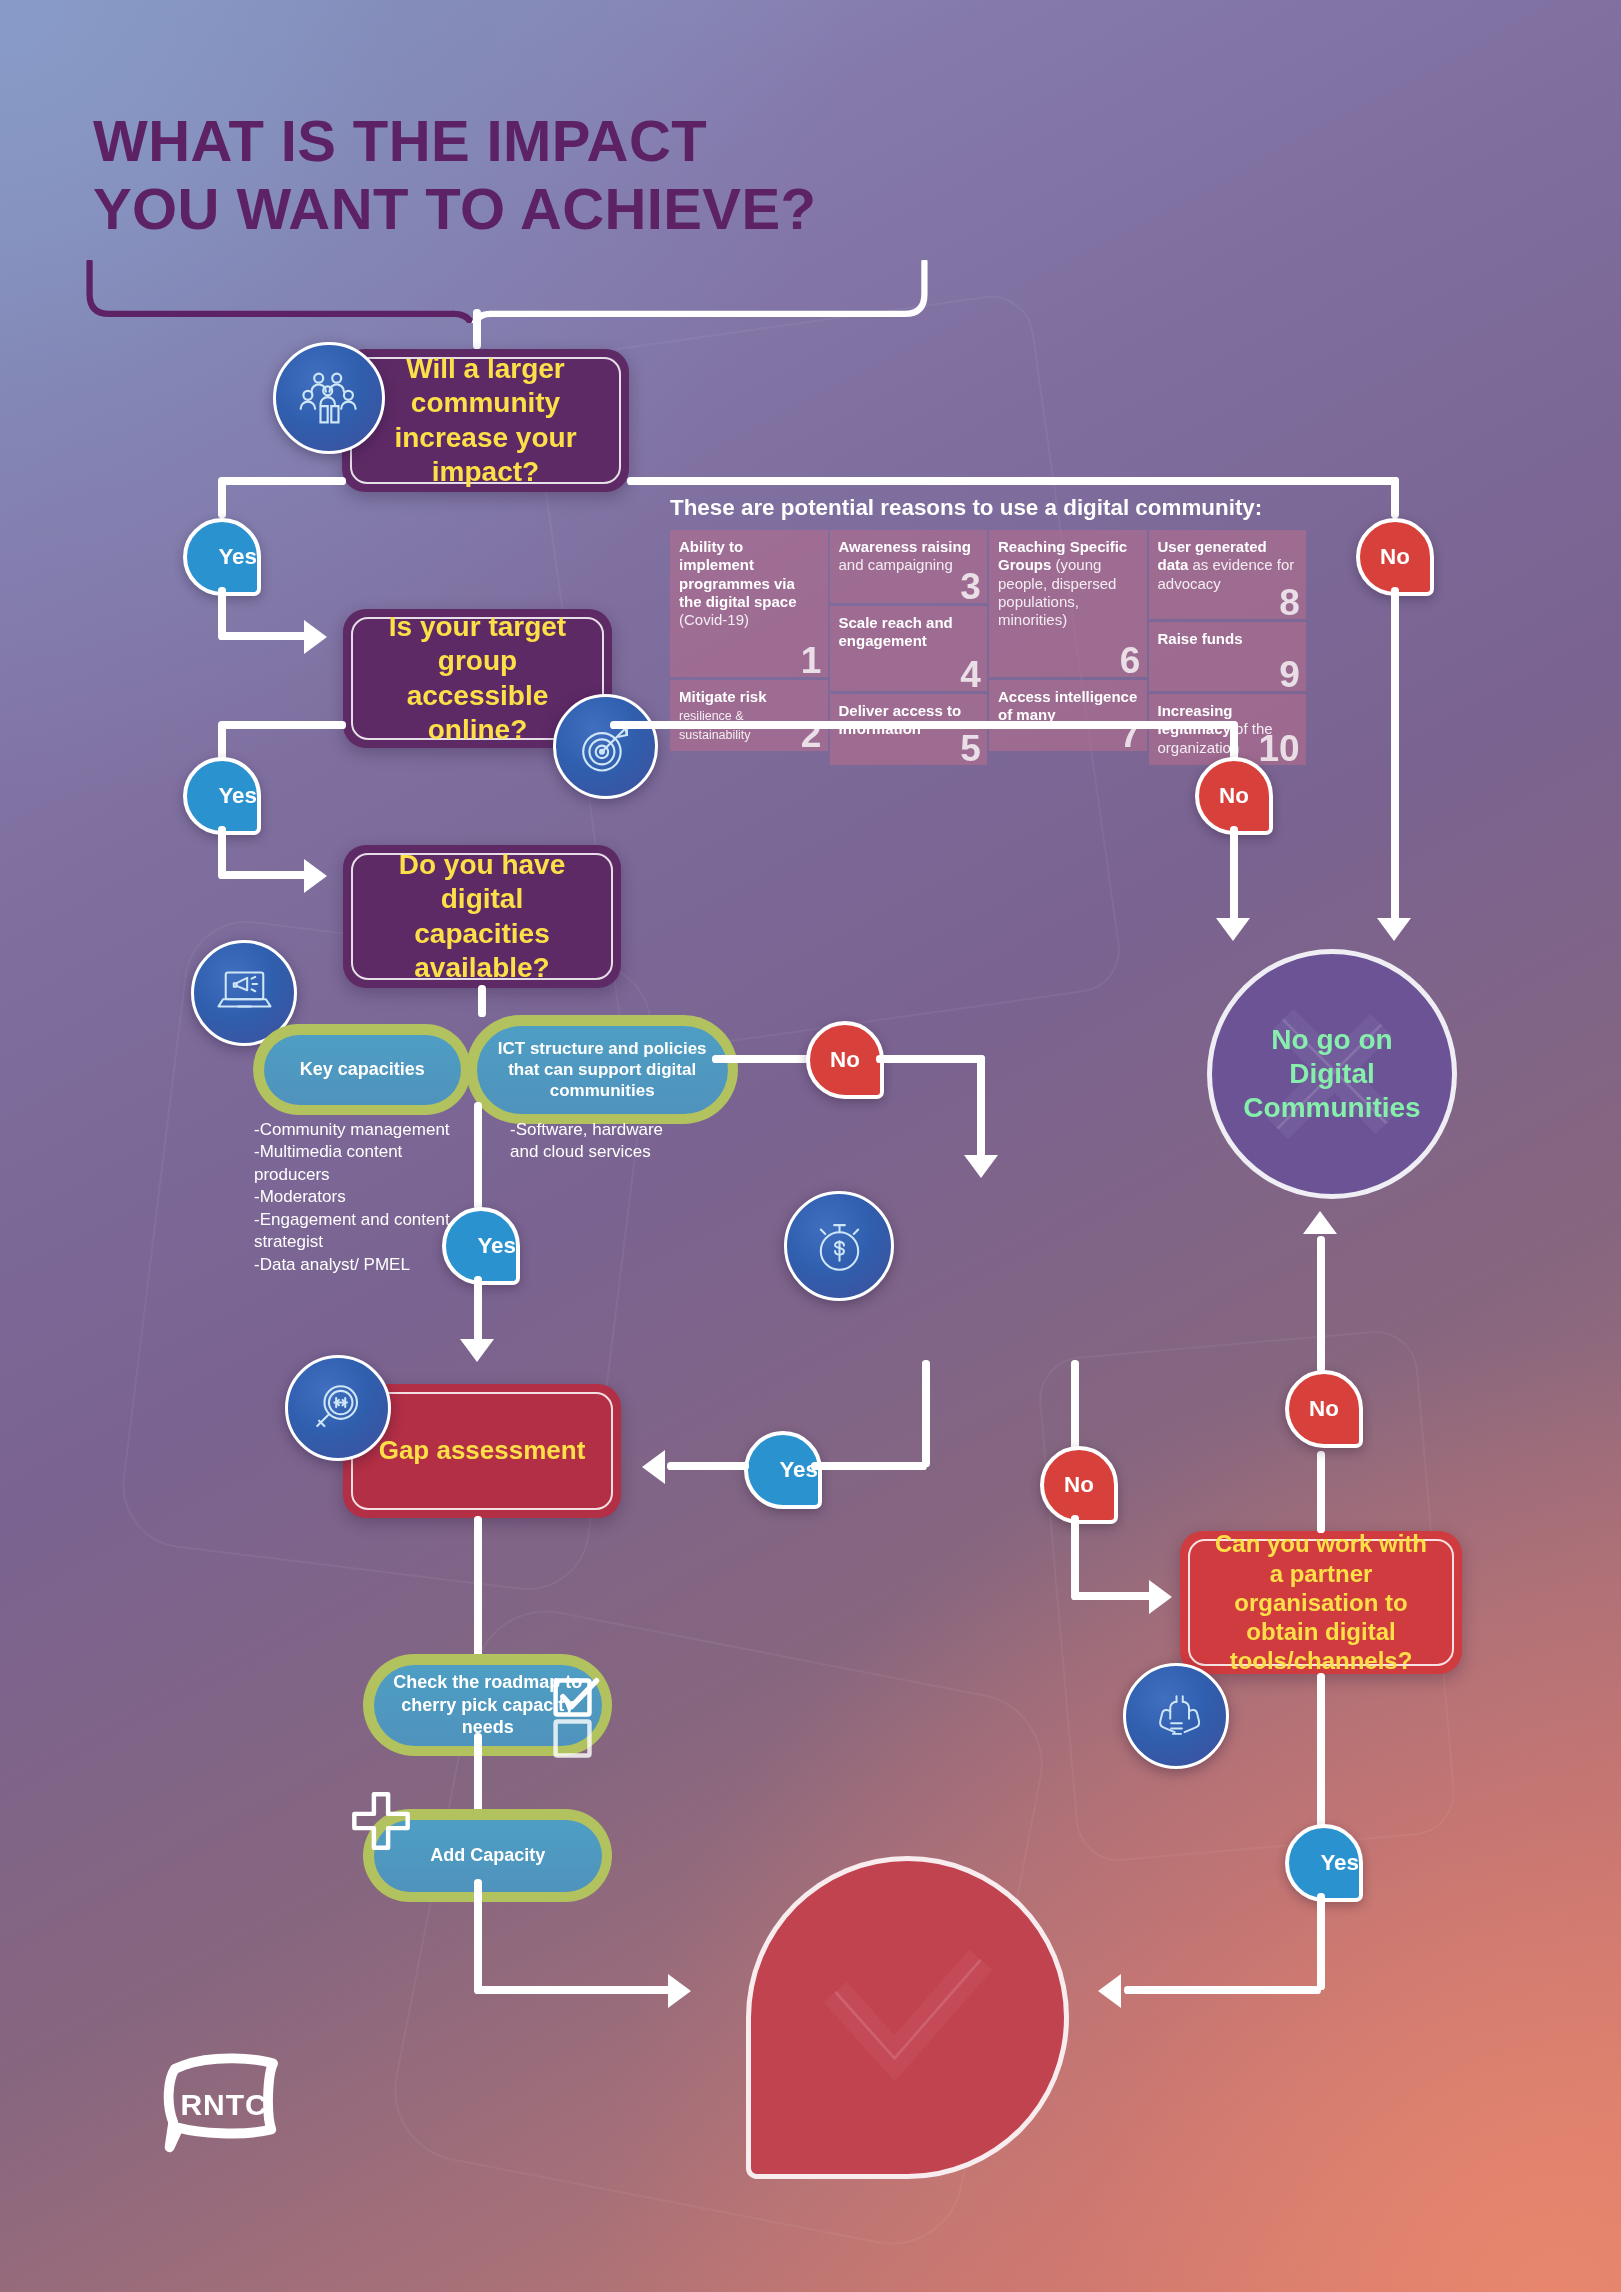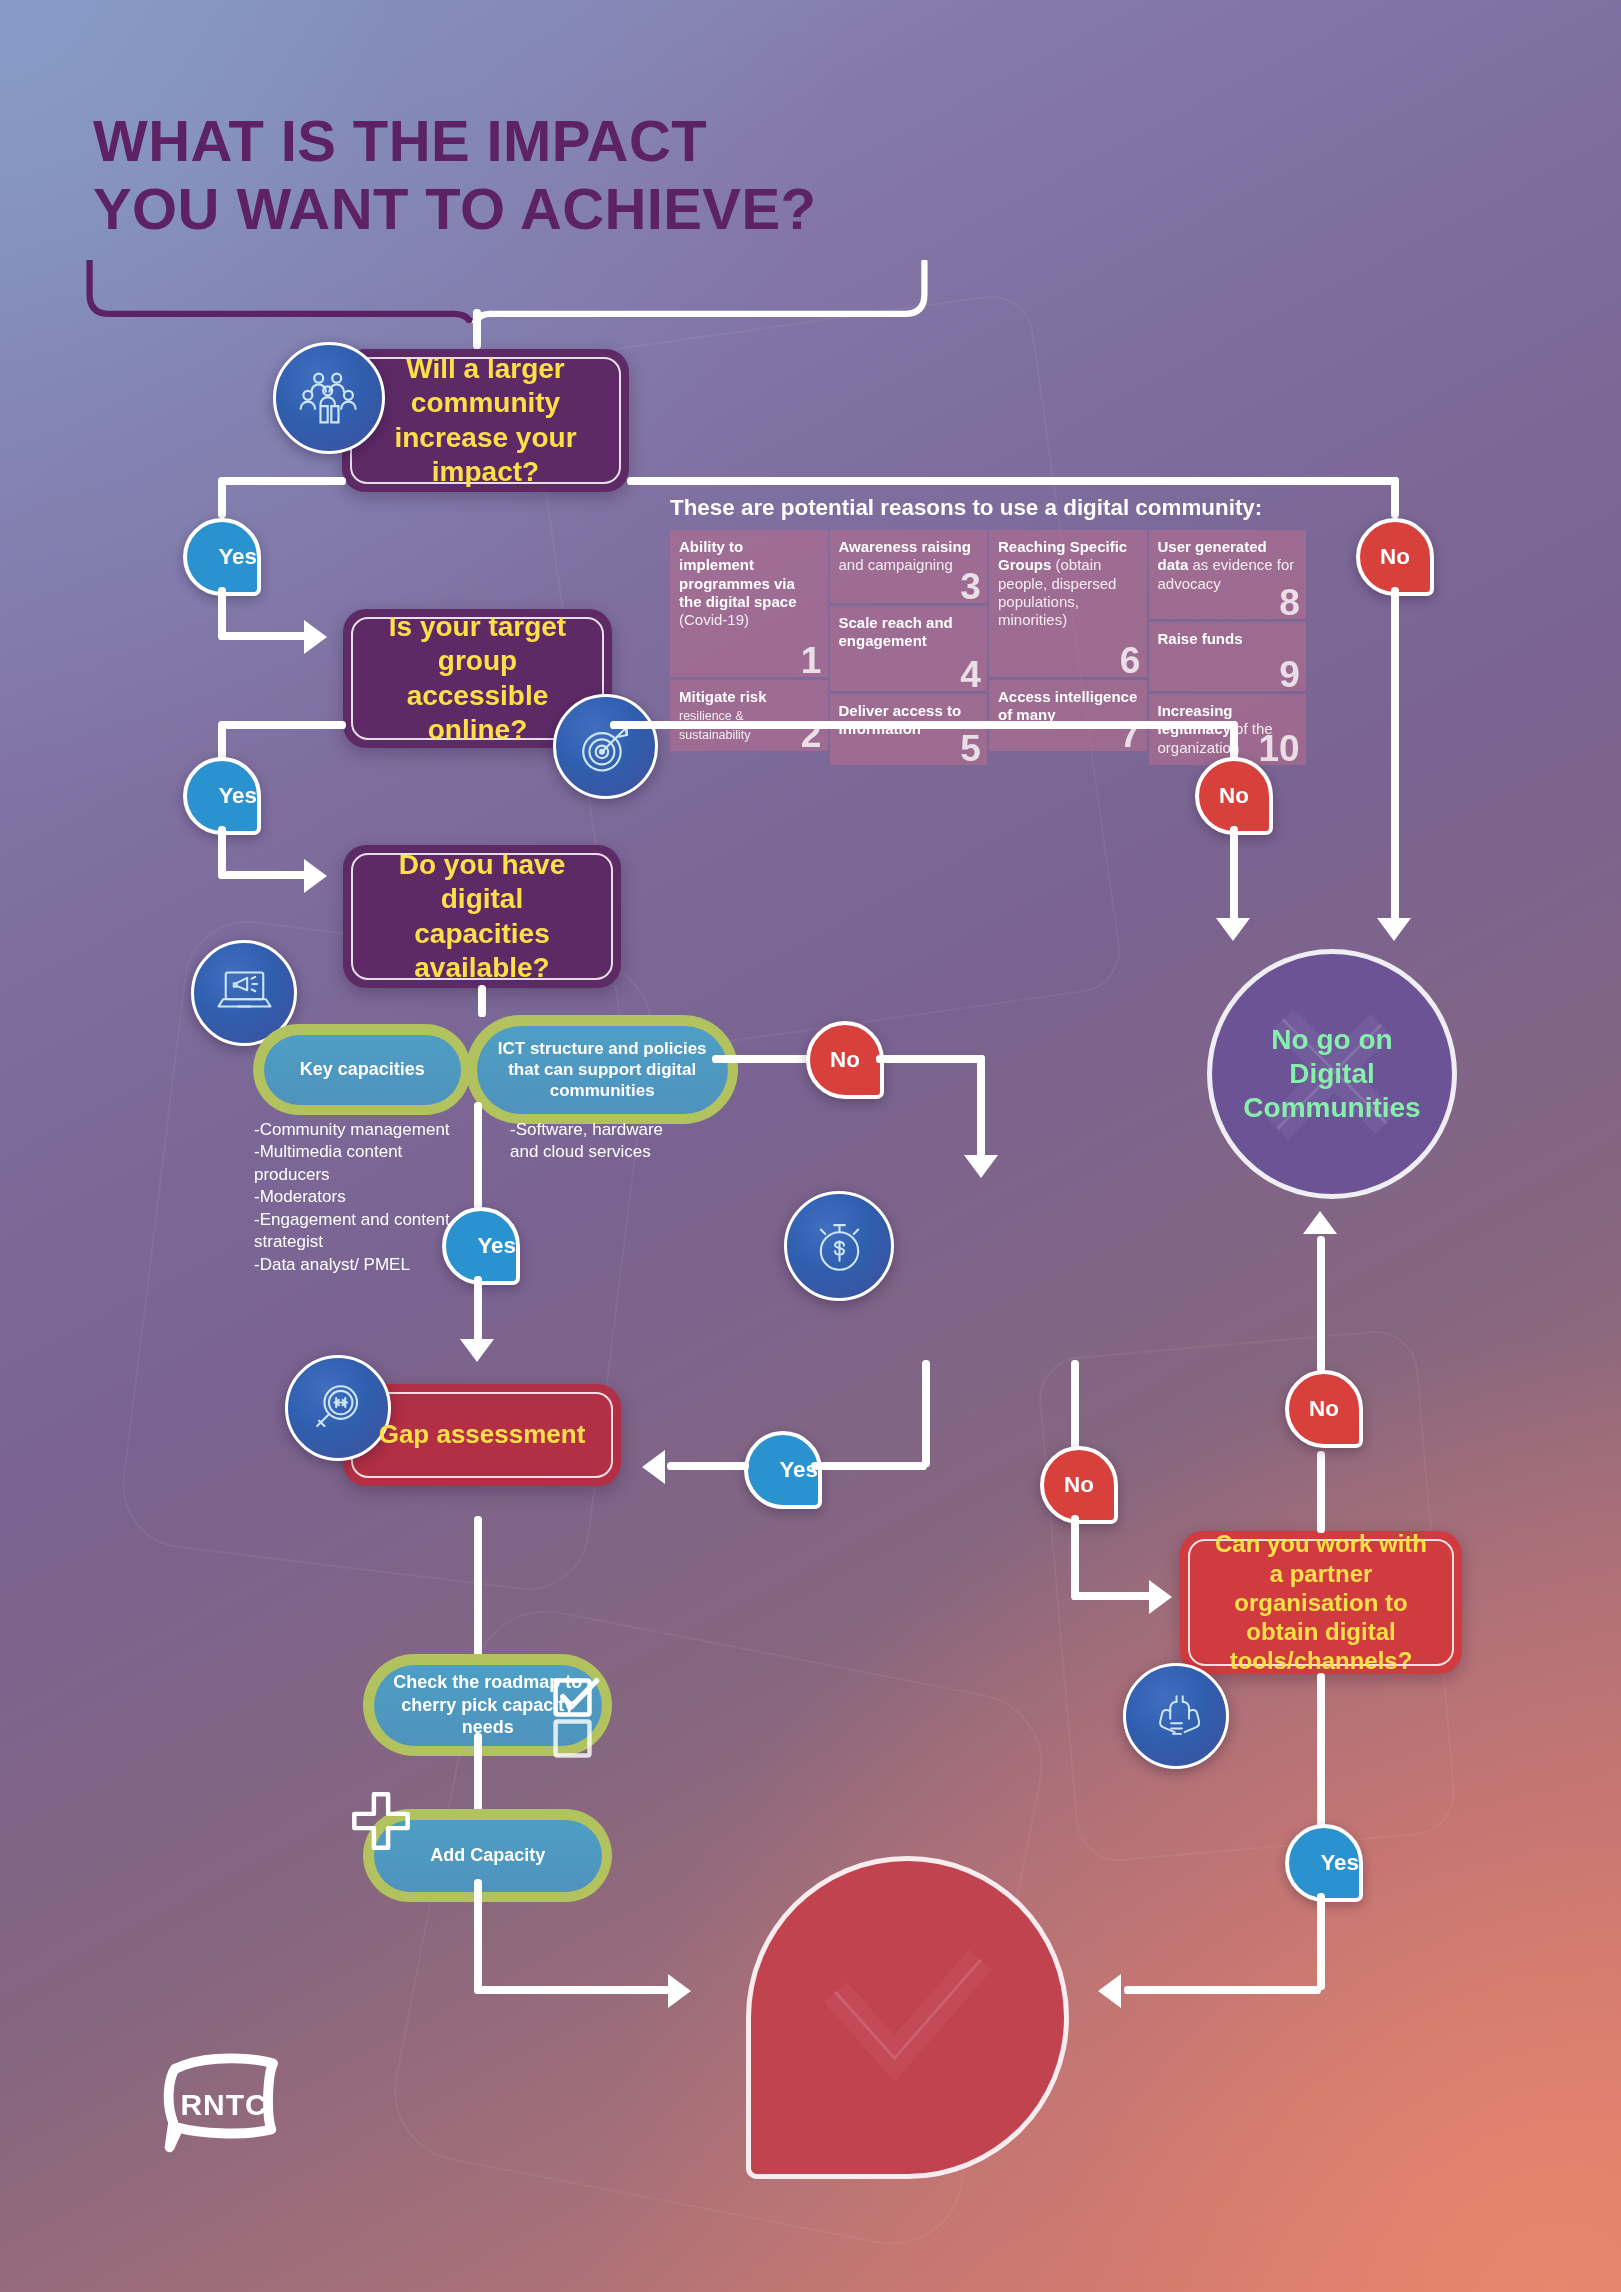--- a/index.html
+++ b/index.html
@@ -208,21 +208,21 @@
           <span class="num">4</span>
         </div>
         <div class="cell" style="min-height:57px">
           <b>Deliver access to information</b>
           <span class="num">5</span>
         </div>
       </div>
       <div class="col">
         <div class="cell" style="min-height:133px">
           <b>Reaching Specific Groups</b>
-          <i>(obtain people, dispersed populations, minorities)</i>
+          <i>(young people, dispersed populations, minorities)</i>
           <span class="num">6</span>
         </div>
         <div class="cell" style="min-height:57px">
           <b>Access intelligence of many</b>
           <span class="num">7</span>
         </div>
       </div>
       <div class="col">
         <div class="cell" style="min-height:75px">
           <b>User generated data</b>
@@ -344,21 +344,21 @@
   <div class="arrow left" style="left:642px;top:1450px;"></div>
 
   <div class="ln-v" style="left:1071px;top:1360px;height:103px;"></div>
   <div class="badge no" style="left:1040px;top:1446px;">
     <span>No</span>
   </div>
   <div class="ln-v" style="left:1071px;top:1515px;height:81px;"></div>
   <div class="ln-h" style="left:1071px;top:1592px;width:85px;"></div>
   <div class="arrow right" style="left:1149px;top:1580px;"></div>
 
-  <div class="node red" style="left:343px;top:1384px;width:278px;height:102px;font-size:26px;">
+  <div class="node red" style="left:343px;top:1384px;width:278px;height:134px;font-size:26px;">
     <div class="inner"></div>
     <span class="txt">Gap assessment</span>
   </div>
   <div class="iconcircle" style="left:285px;top:1355px;width:100px;height:100px;">
     <svg width="56" height="56" viewBox="0 0 62 62" fill="none" stroke="#cfe6f7" stroke-width="2.3" stroke-linecap="round">
       <circle cx="34" cy="25" r="18"></circle>
         <circle cx="34" cy="25" r="13"></circle>
       <path d="M21 38L8 51"></path>
         <path d="M10 45l6 6"></path>
       <path d="M27 25h14M29 20v10M39 20v10"></path>

